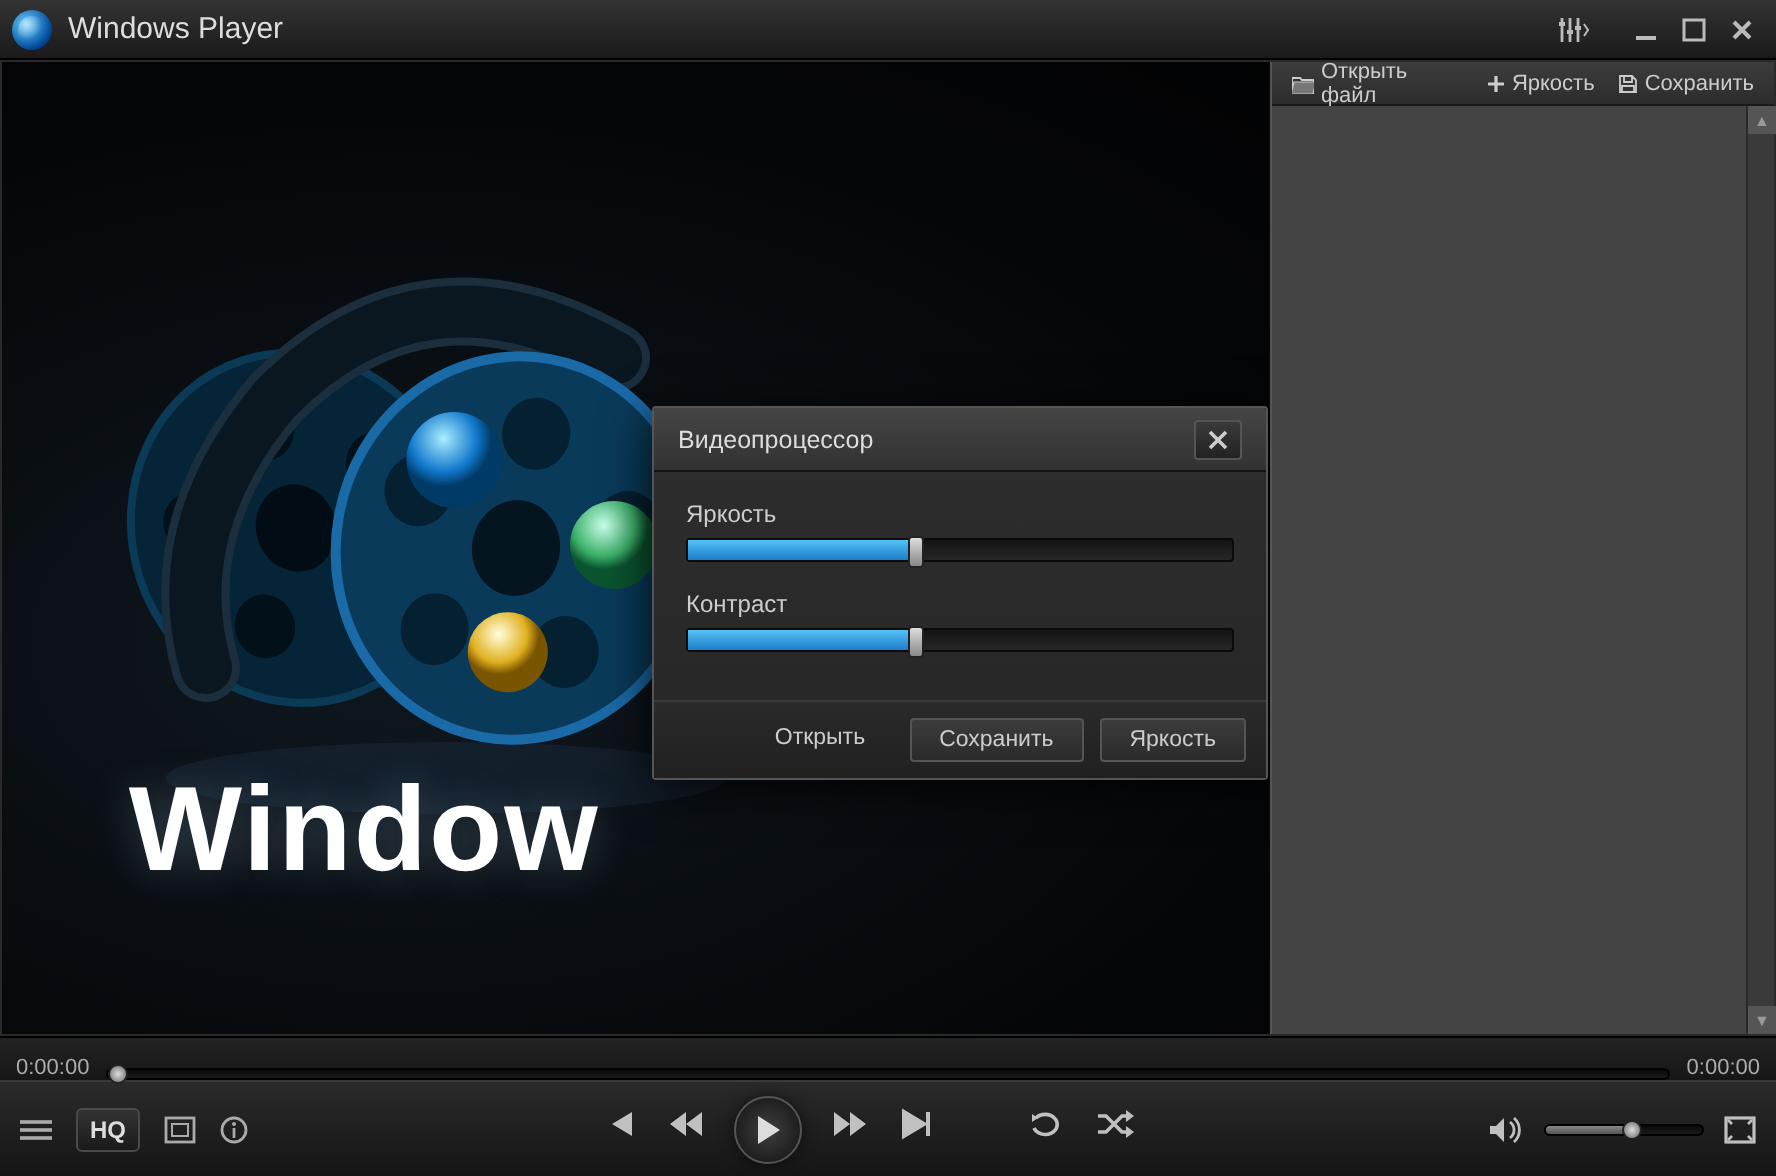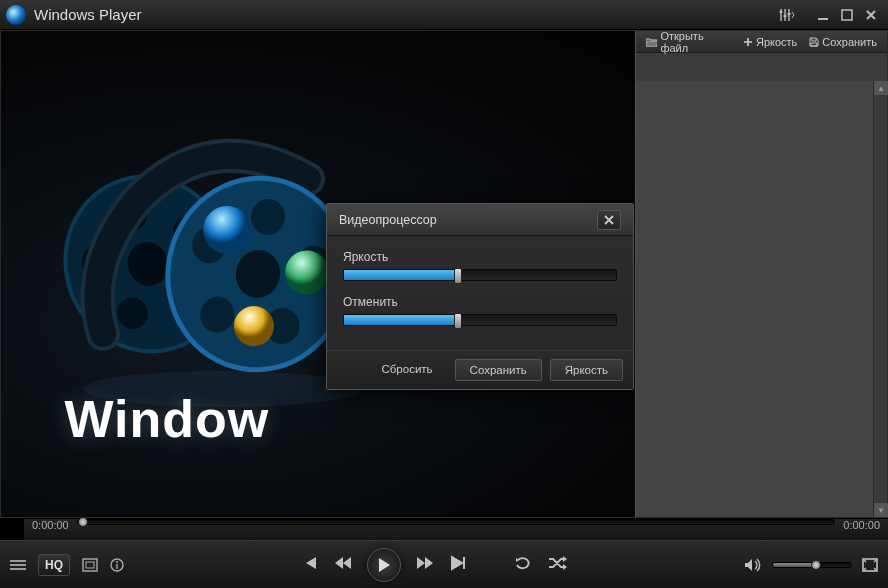--- a/index.html
+++ b/index.html
@@ -12,23 +12,23 @@
   .title { font-size: 15px; color: #ddd; flex: 1; }
   .titlebar-btns { display:flex; align-items:center; gap:2px; }
   .eq-icon, .min-btn, .max-btn, .close-btn { width: 22px; height: 18px; display:flex; align-items:center; justify-content:center; cursor:pointer; color:#bbb; }
   .eq-icon svg, .min-btn svg, .max-btn svg, .close-btn svg { display:block; }
   .gap { width:10px; }
 
   
   .main { display:flex; height: 488px; background:#0a0a0a; border:1px solid #2a2a2a; }
   .video-area { flex:1; position:relative; background: radial-gradient(130% 100% at 32% 60%, #0f1820 0%, #050608 55%, #000 100%); overflow:hidden; }
   .reel-art { position:absolute; left:35%; top:50%; transform:translate(-50%,-50%);}
-  .brand-text { position:absolute; left:10%; bottom:14%; font-size:52px; font-weight:600; color:#fff; letter-spacing:1px; text-shadow:0 0 20px rgba(180,220,255,0.25); }
-
-  .playlist-panel { width:252px; background:#3b3b3b; border-left:1px solid #555; position:relative; display:flex; flex-direction:column;gap:28px; }
+  .brand-text { position:absolute; left:10%; bottom:14%; font-size:60px; font-weight:600; color:#fff; letter-spacing:1px; text-shadow:0 0 20px rgba(180,220,255,0.25); }
+
+  .playlist-panel { width:252px; background:#3b3b3b; border-left:1px solid #555; position:relative; display:flex; flex-direction:column; }
   .playlist-toolbar { height:22px; background: linear-gradient(#3c3c3c,#2c2c2c); display:flex; align-items:center; gap:4px; padding:0 6px; border-bottom:1px solid #1a1a1a; font-size:11px; color:#ccc; }
   .pl-btn { display:flex; align-items:center; gap:3px; cursor:pointer; padding:2px 4px; }
   .pl-btn svg { display:block; }
   .playlist-body { flex:1; background:#444; position:relative; }
   .scroll-gutter { position:absolute; right:0; top:0; bottom:0; width:14px; background:#3a3a3a; border-left:1px solid #2a2a2a; }
   .scroll-btn { position:absolute; left:0; width:14px; height:14px; background:#555; display:flex; align-items:center; justify-content:center; font-size:8px; color:#999; cursor:pointer; }
   .scroll-top { top:0; } .scroll-bot { bottom:0; }
 
   
   .dialog { position:absolute; left:325px; top:172px; width:308px; background: linear-gradient(#2e2e2e,#262626); border:1px solid #555; box-shadow:0 4px 25px rgba(0,0,0,0.85); border-radius:2px; z-index:10; }
@@ -39,21 +39,21 @@
   .slider-row { margin-bottom:14px; }
   .slider-label { font-size:12px; color:#ccc; margin-bottom:5px; }
   .slider-track { height:12px; background: linear-gradient(#141414,#262626); border:1px solid #0a0a0a; border-radius:2px; position:relative; cursor:pointer; }
   .slider-fill { position:absolute; left:0; top:0; bottom:0; background: linear-gradient(#55c2f8,#1c7dc9); border-right:1px solid #0a0a0a; }
   .slider-thumb { position:absolute; top:-2px; width:8px; height:16px; background:linear-gradient(#ddd,#888); border:1px solid #222; border-radius:2px; }
   .dlg-footer { background: linear-gradient(#2a2a2a,#202020); border-top:1px solid #3a3a3a; padding:8px 10px; display:flex; justify-content:flex-end; gap:8px; }
   .dlg-btn { font-size:11.5px; color:#ccc; background:linear-gradient(#3c3c3c,#2a2a2a); border:1px solid #555; padding:4px 14px; border-radius:2px; cursor:pointer; }
   .dlg-btn.flat { background:transparent; border:none; }
 
   
-  .seekbar { height:22px; background: linear-gradient(#232323,#161616); display:flex; align-items:flex-start; padding:0 8px; gap:8px; font-size:11px; color:#aaa; border-top:1px solid #000;margin-left:24px; }
+  .seekbar { height:22px; background: linear-gradient(#232323,#161616); display:flex; align-items:flex-end; padding:0 8px; gap:8px; font-size:11px; color:#aaa; border-top:1px solid #000; }
   .seek-track { flex:1; height:6px; background:linear-gradient(#0a0a0a,#1a1a1a); border:1px solid #000; border-radius:3px; position:relative; cursor:pointer; }
   .seek-knob { position:absolute; left:0; top:-3px; width:10px; height:10px; border-radius:50%; background:radial-gradient(#ddd,#666); border:1px solid #222; }
 
   
   .controls { height:48px; background: linear-gradient(#2a2a2a,#151515); display:flex; align-items:center; padding:16px 10px; border-top:1px solid #3a3a3a; }
   .ctrl-left { display:flex; align-items:center; gap:12px; }
   .ctrl-ico { cursor:pointer; color:#aaa; display:flex; align-items:center; }
   .hq-btn { font-size:12px; font-weight:600; color:#ddd; padding:3px 6px; border:1px solid #4a4a4a; border-radius:3px; background:linear-gradient(#333,#1a1a1a); cursor:pointer; }
   .ctrl-center { flex:1; display:flex; justify-content:center; align-items:center; gap:14px; }
   .transport-btn { color:#c0c0c0; cursor:pointer; }
@@ -169,29 +169,29 @@
       </div>
       <div class="dlg-body">
         <div class="slider-row">
           <div class="slider-label">Яркость</div>
           <div class="slider-track">
             <div class="slider-fill" style="width:42%"></div>
             <div class="slider-thumb" style="left:calc(42% - 4px)"></div>
           </div>
         </div>
         <div class="slider-row">
-          <div class="slider-label">Отменить</div>
+          <div class="slider-label">Контраст</div>
           <div class="slider-track">
             <div class="slider-fill" style="width:42%"></div>
             <div class="slider-thumb" style="left:calc(42% - 4px)"></div>
           </div>
         </div>
       </div>
       <div class="dlg-footer">
-        <div class="dlg-btn flat">Сбросить</div>
+        <div class="dlg-btn flat">Открыть</div>
         <div class="dlg-btn">Сохранить</div>
         <div class="dlg-btn">Яркость</div>
       </div>
     </div>
   </div>
 
   <div class="playlist-panel">
     <div class="playlist-toolbar">
       <div class="pl-btn">
         <svg width="12" height="10">

